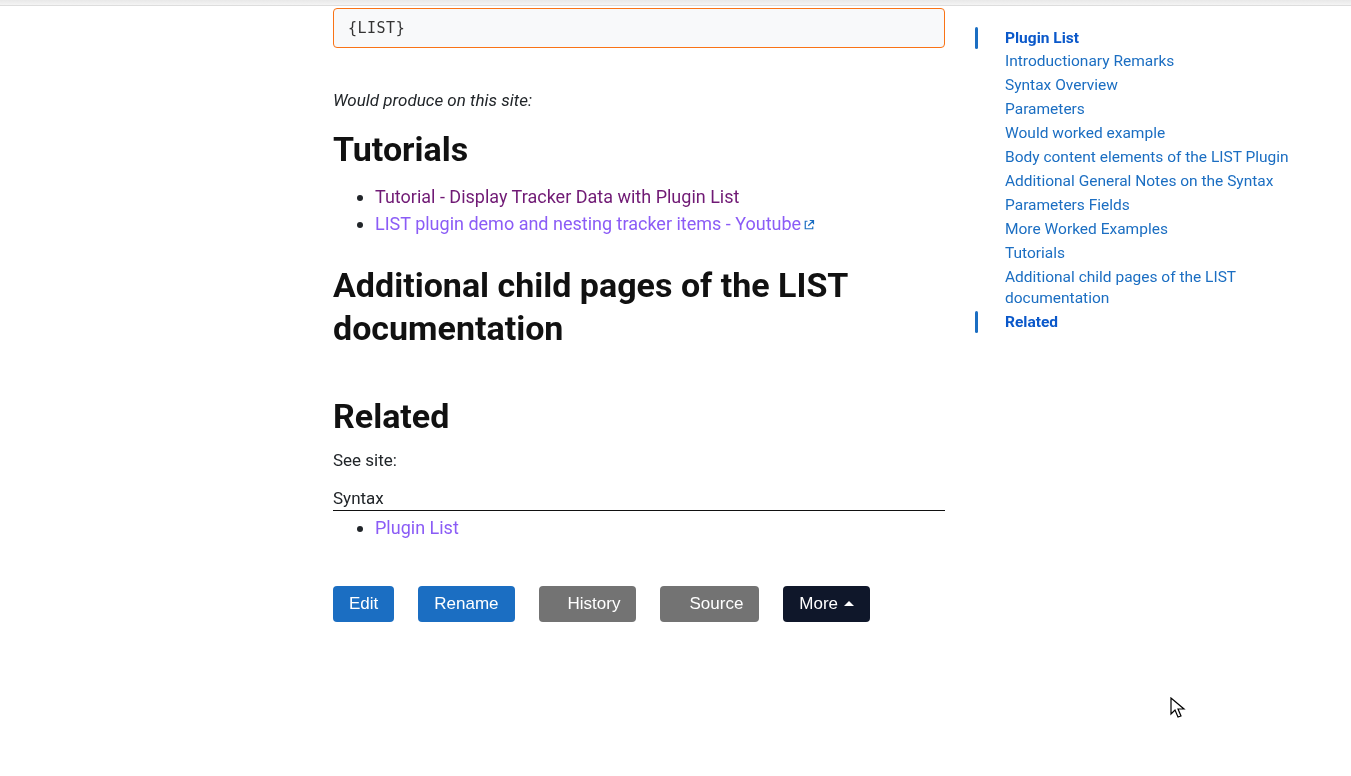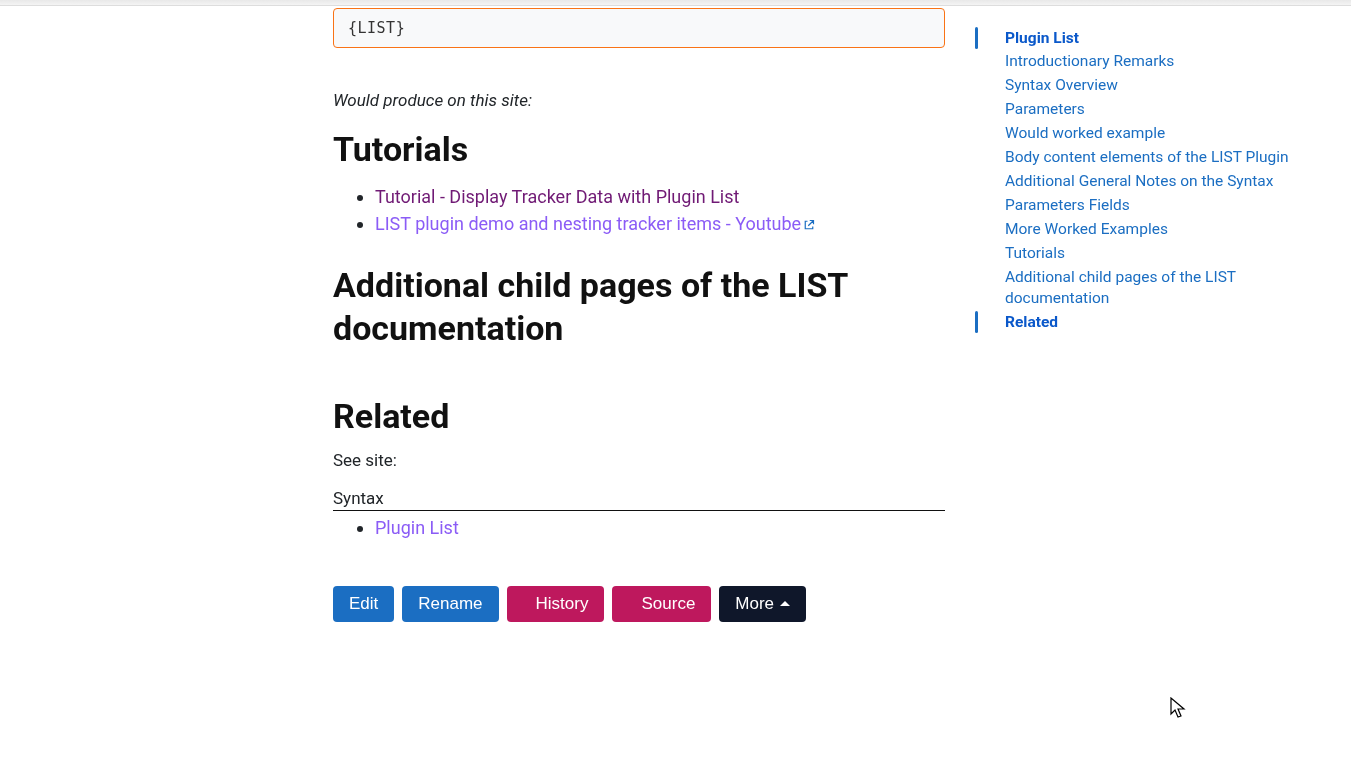--- a/index.html
+++ b/index.html
@@ -80,36 +80,36 @@
     margin-bottom: 6px;
   }
   ul.alias-list {
     list-style: disc;
     padding-left: 42px;
   }
   ul.alias-list li { font-size: 18px; }
 
   .button-row {
     display: flex;
-    gap: 8px;
+    gap: 24px;
     margin-top: 48px;
   }
   .btn {
     border: none;
     border-radius: 4px;
     color: #fff;
     font-size: 17px;
     padding: 8px 16px;
     cursor: pointer;
     display: inline-flex;
     align-items: center;
     gap: 6px;
   }
   .btn-primary { background: #1b6ec2; }
-  .btn-info { background: #be185d; padding-left: 29px; }
+  .btn-info { background: #737373; padding-left: 29px; }
   .btn-secondary { background: #0f172a; }
   .caret-up {
     width:0; height:0;
     border-left:5px solid transparent;
     border-right:5px solid transparent;
     border-bottom:5px solid #fff;
     display:inline-block;
   }
 
   

